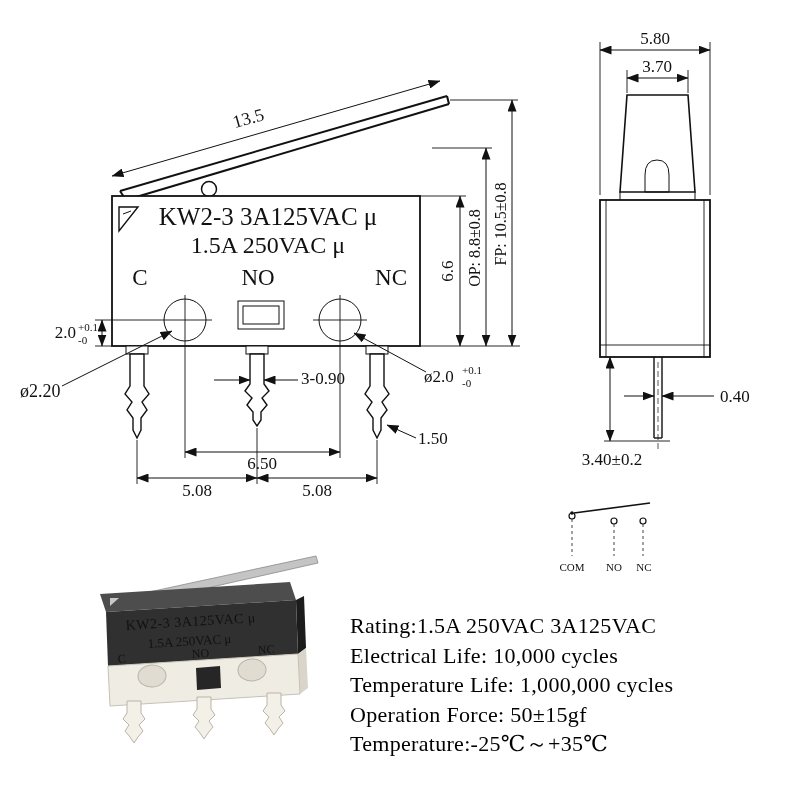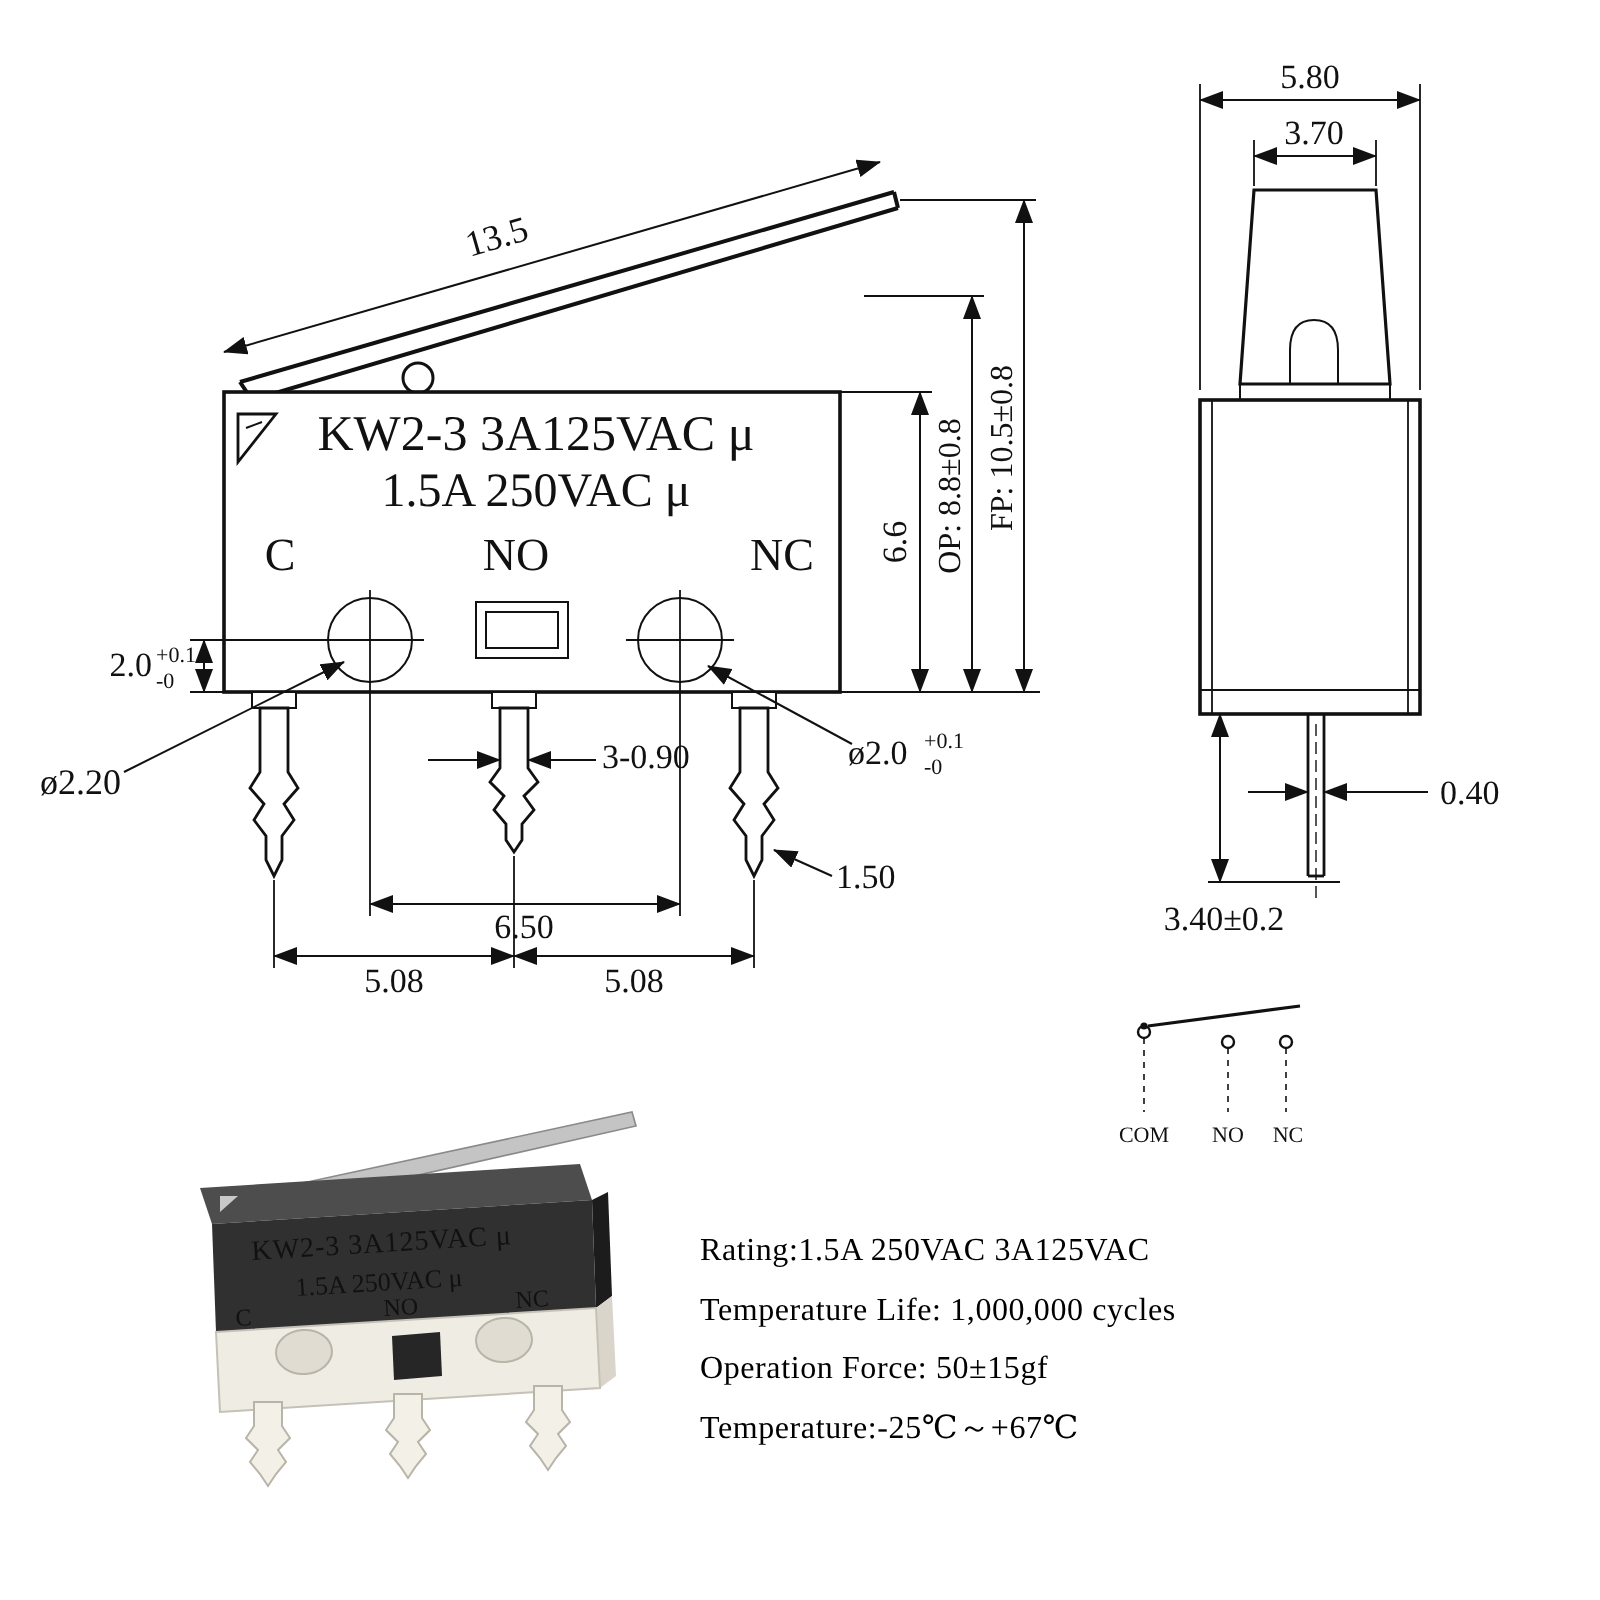--- a/index.html
+++ b/index.html
@@ -12,21 +12,21 @@
   }
   .stage { position:absolute; left:0; top:0; }
   svg text {
     fill:#111;
     font-family:"Liberation Serif","DejaVu Serif",serif;
   }
   .specs {
     position:absolute;
     left:350px;
     top:611px;
-    font-size:16px;
+    font-size:22px;
     line-height:29.5px;
     color:#000;
     letter-spacing:0.3px;
     white-space:nowrap;
   }
 </style>
 </head>
 <body>
 
 <svg class="stage" width="800" height="800" viewBox="0 0 800 800">
@@ -242,16 +242,17 @@
     <text x="126" y="630" font-size="14" fill="#cdcdcd" stroke="none" transform="rotate(-3.5 126 630)" letter-spacing="0.5">KW2-3 3A125VAC μ</text>
     <text x="148" y="648" font-size="13" fill="#c4c4c4" stroke="none" transform="rotate(-3.5 148 648)">1.5A 250VAC μ</text>
     <text x="118" y="663" font-size="12" fill="#bdbdbd" stroke="none" transform="rotate(-3.5 118 663)">C</text>
     <text x="192" y="658" font-size="12" fill="#bdbdbd" stroke="none" transform="rotate(-3.5 192 658)">NO</text>
     <text x="258" y="654" font-size="12" fill="#bdbdbd" stroke="none" transform="rotate(-3.5 258 654)">NC</text>
   </g>
 </svg>
 
 <div class="specs">
   <div>Rating:1.5A 250VAC 3A125VAC</div>
+  <div>Electrical Life: 10,000 cycles</div>
   <div>Temperature Life: 1,000,000 cycles</div>
   <div>Operation Force: 50±15gf</div>
-  <div>Temperature:-25℃～+67℃</div>
+  <div>Temperature:-25℃～+35℃</div>
 </div>
 
 </body></html>

